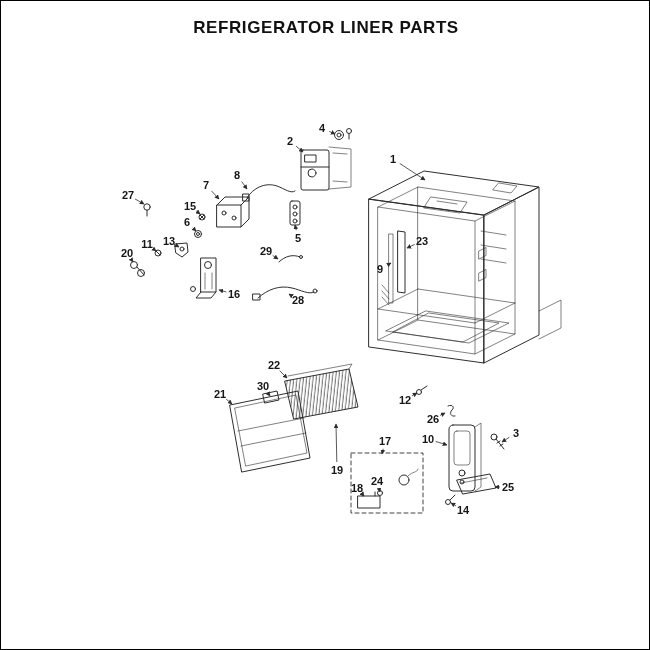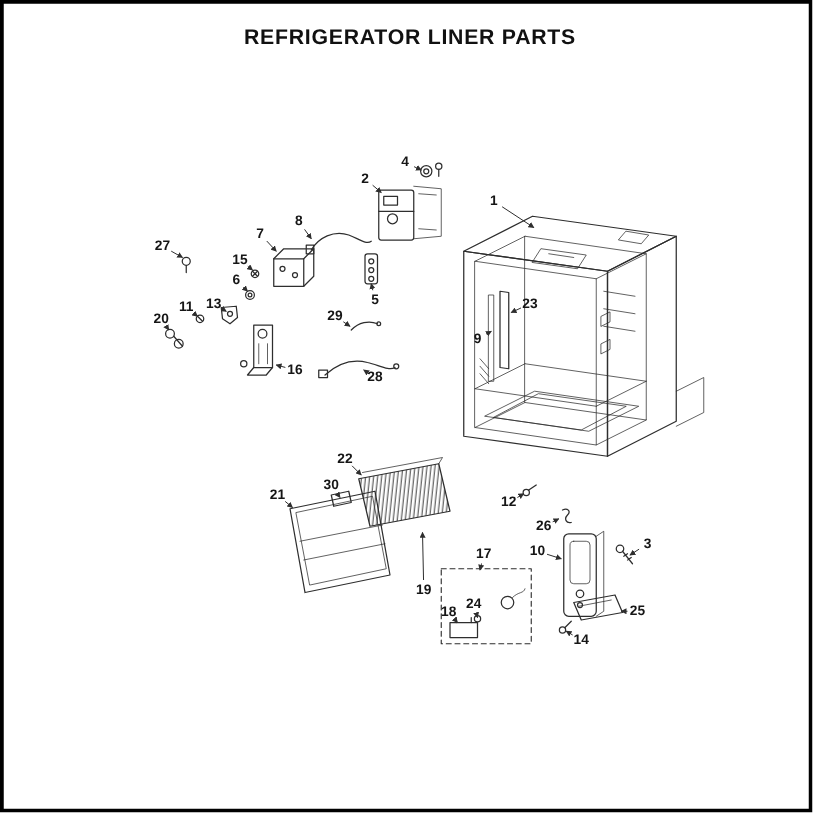--- a/index.html
+++ b/index.html
@@ -1,16 +1,16 @@
 <!DOCTYPE html>
 <html><head>
 <meta charset="utf-8">
 <style>
   html,body{margin:0;padding:0;background:#ffffff;}
-  .stage{width:650px;height:650px;box-sizing:border-box;border:3px solid #000000;background:#fff;}
+  .stage{width:650px;height:650px;box-sizing:border-box;border:1px solid #000000;background:#fff;}
   svg{display:block;}
   .title{font:bold 17px "Liberation Sans",sans-serif;fill:#111;text-anchor:middle;letter-spacing:.6px;}
   .art{stroke:#2e2e2e;stroke-width:1;fill:none;stroke-linejoin:round;stroke-linecap:round;}
   .thin{stroke-width:.6;}
   .dashed{stroke-dasharray:4 3;stroke-width:.9;}
   .leader{stroke:#2e2e2e;stroke-width:.8;fill:none;}
   .callout{font:bold 11px "Liberation Sans",sans-serif;fill:#161616;text-anchor:middle;dominant-baseline:central;}
 </style>
 </head>
 <body>

